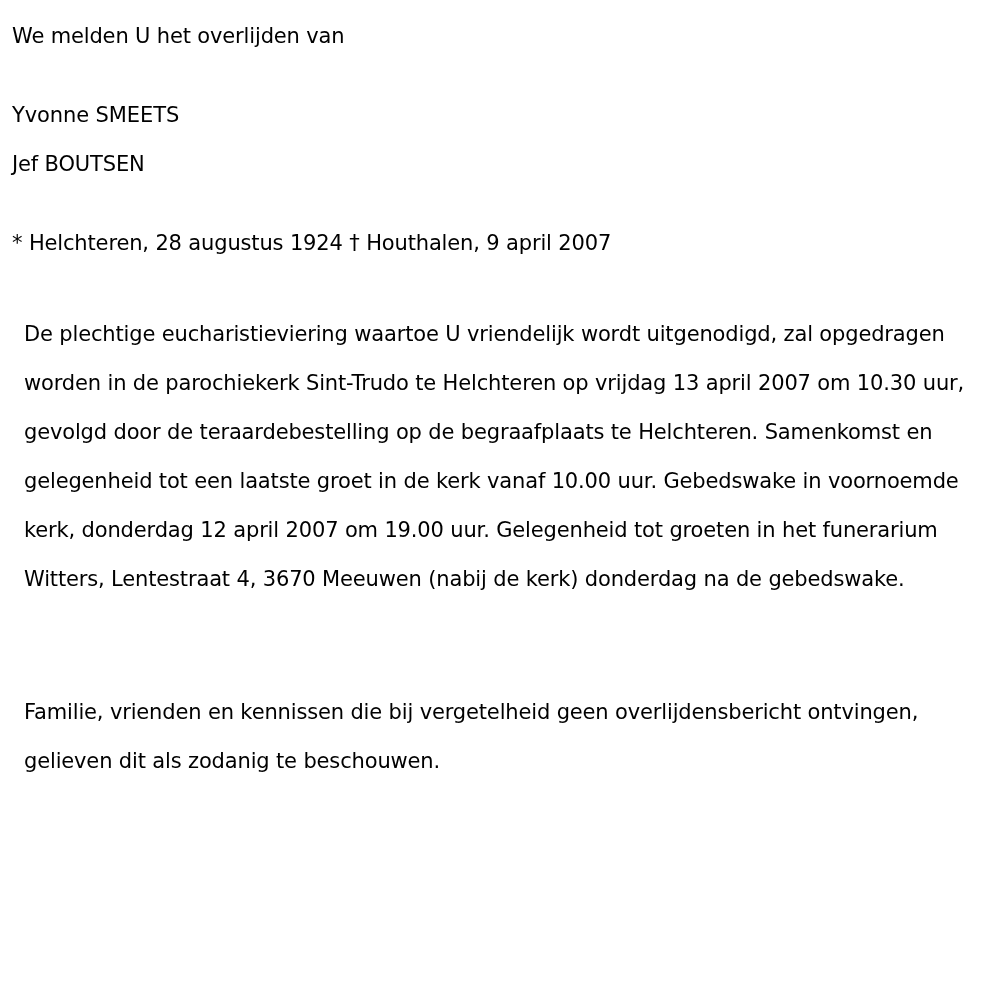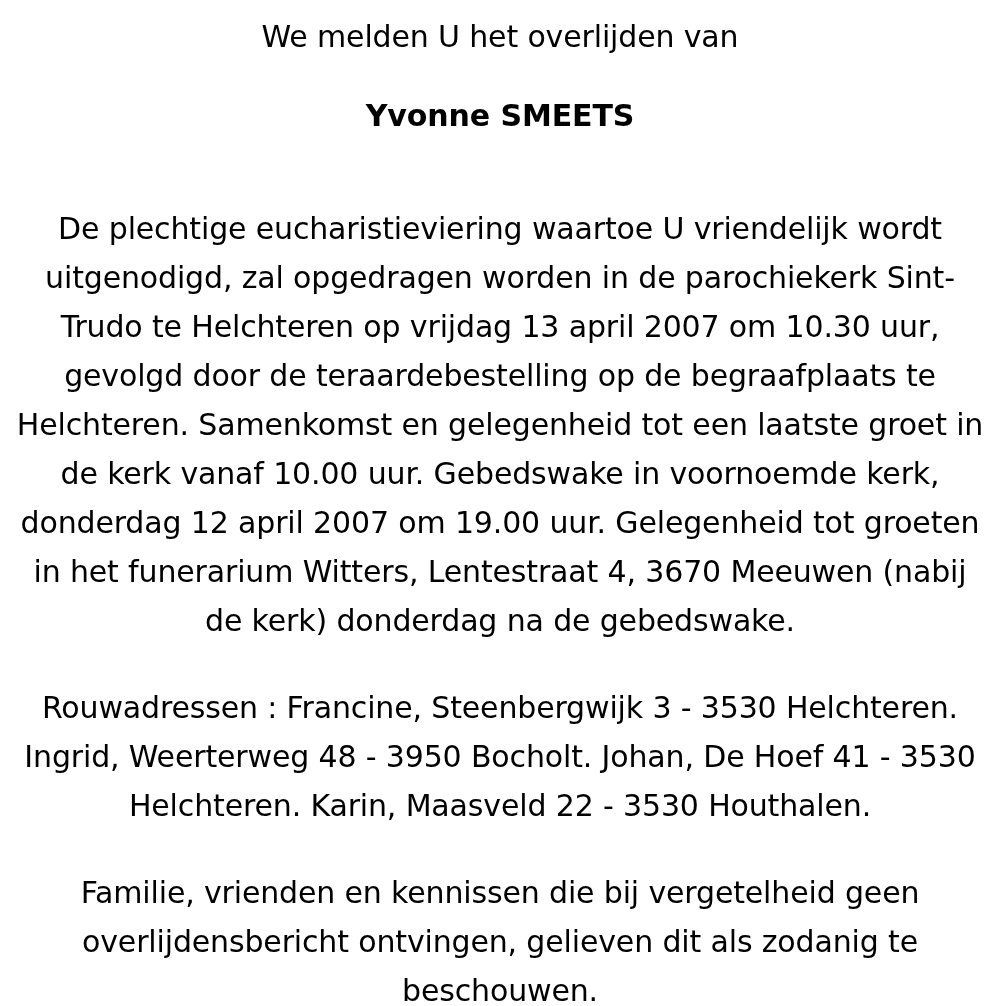--- a/index.html
+++ b/index.html
@@ -19,65 +19,65 @@
 
   .notice {
     box-sizing: border-box;
     width: 1000px;
     padding: 0 12px;
     padding-top: 12px;
   }
 
   .line,
   .para {
-    font-size: 30px;
+    font-size: 21px;
     line-height: 49px;
     letter-spacing: -0.15px;
     white-space: pre-wrap;
-    text-align: center;
   }
 
   .para {
-    margin: 4px;
+    margin: 12px;
   }
 
   .block {
     margin: 0;
   }
 
   
   .gap-full { height: 30px; }
 
   .name {
-    font-weight: bold;
+    font-weight: normal;
     letter-spacing: -0.1px;
   }
 </style>
 </head>
 <body>
 
 <div class="notice">
 
   <div class="line block">We melden U het overlijden van</div>
 
   <div class="gap-full"></div>
 
 
   <div class="line block name">Yvonne SMEETS</div>
 
 
+  <div class="line block">Jef BOUTSEN</div>
 
   <div class="gap-full"></div>
 
+  <div class="line block">* Helchteren, 28 augustus 1924 † Houthalen, 9 april 2007</div>
 
   <div class="gap-full"></div>
 
   <p class="para">De plechtige eucharistieviering waartoe U vriendelijk wordt uitgenodigd, zal opgedragen worden in de parochiekerk Sint-Trudo te Helchteren op vrijdag 13 april 2007 om 10.30 uur, gevolgd door de teraardebestelling op de begraafplaats te Helchteren. Samenkomst en gelegenheid tot een laatste groet in de kerk vanaf 10.00 uur. Gebedswake in voornoemde kerk, donderdag 12 april 2007 om 19.00 uur. Gelegenheid tot groeten in het funerarium Witters, Lentestraat 4, 3670 Meeuwen (nabij de kerk) donderdag na de gebedswake.</p>
 
   <div class="gap-full"></div>
 
-  <p class="para">Rouwadressen : Francine, Steenbergwijk 3 - 3530 Helchteren. Ingrid, Weerterweg 48 - 3950 Bocholt. Johan, De Hoef 41 - 3530 Helchteren. Karin, Maasveld 22 - 3530 Houthalen.</p>
 
   <div class="gap-full"></div>
 
   <p class="para">Familie, vrienden en kennissen die bij vergetelheid geen overlijdensbericht ontvingen, gelieven dit als zodanig te beschouwen.</p>
 
 </div>
 
 </body></html>

